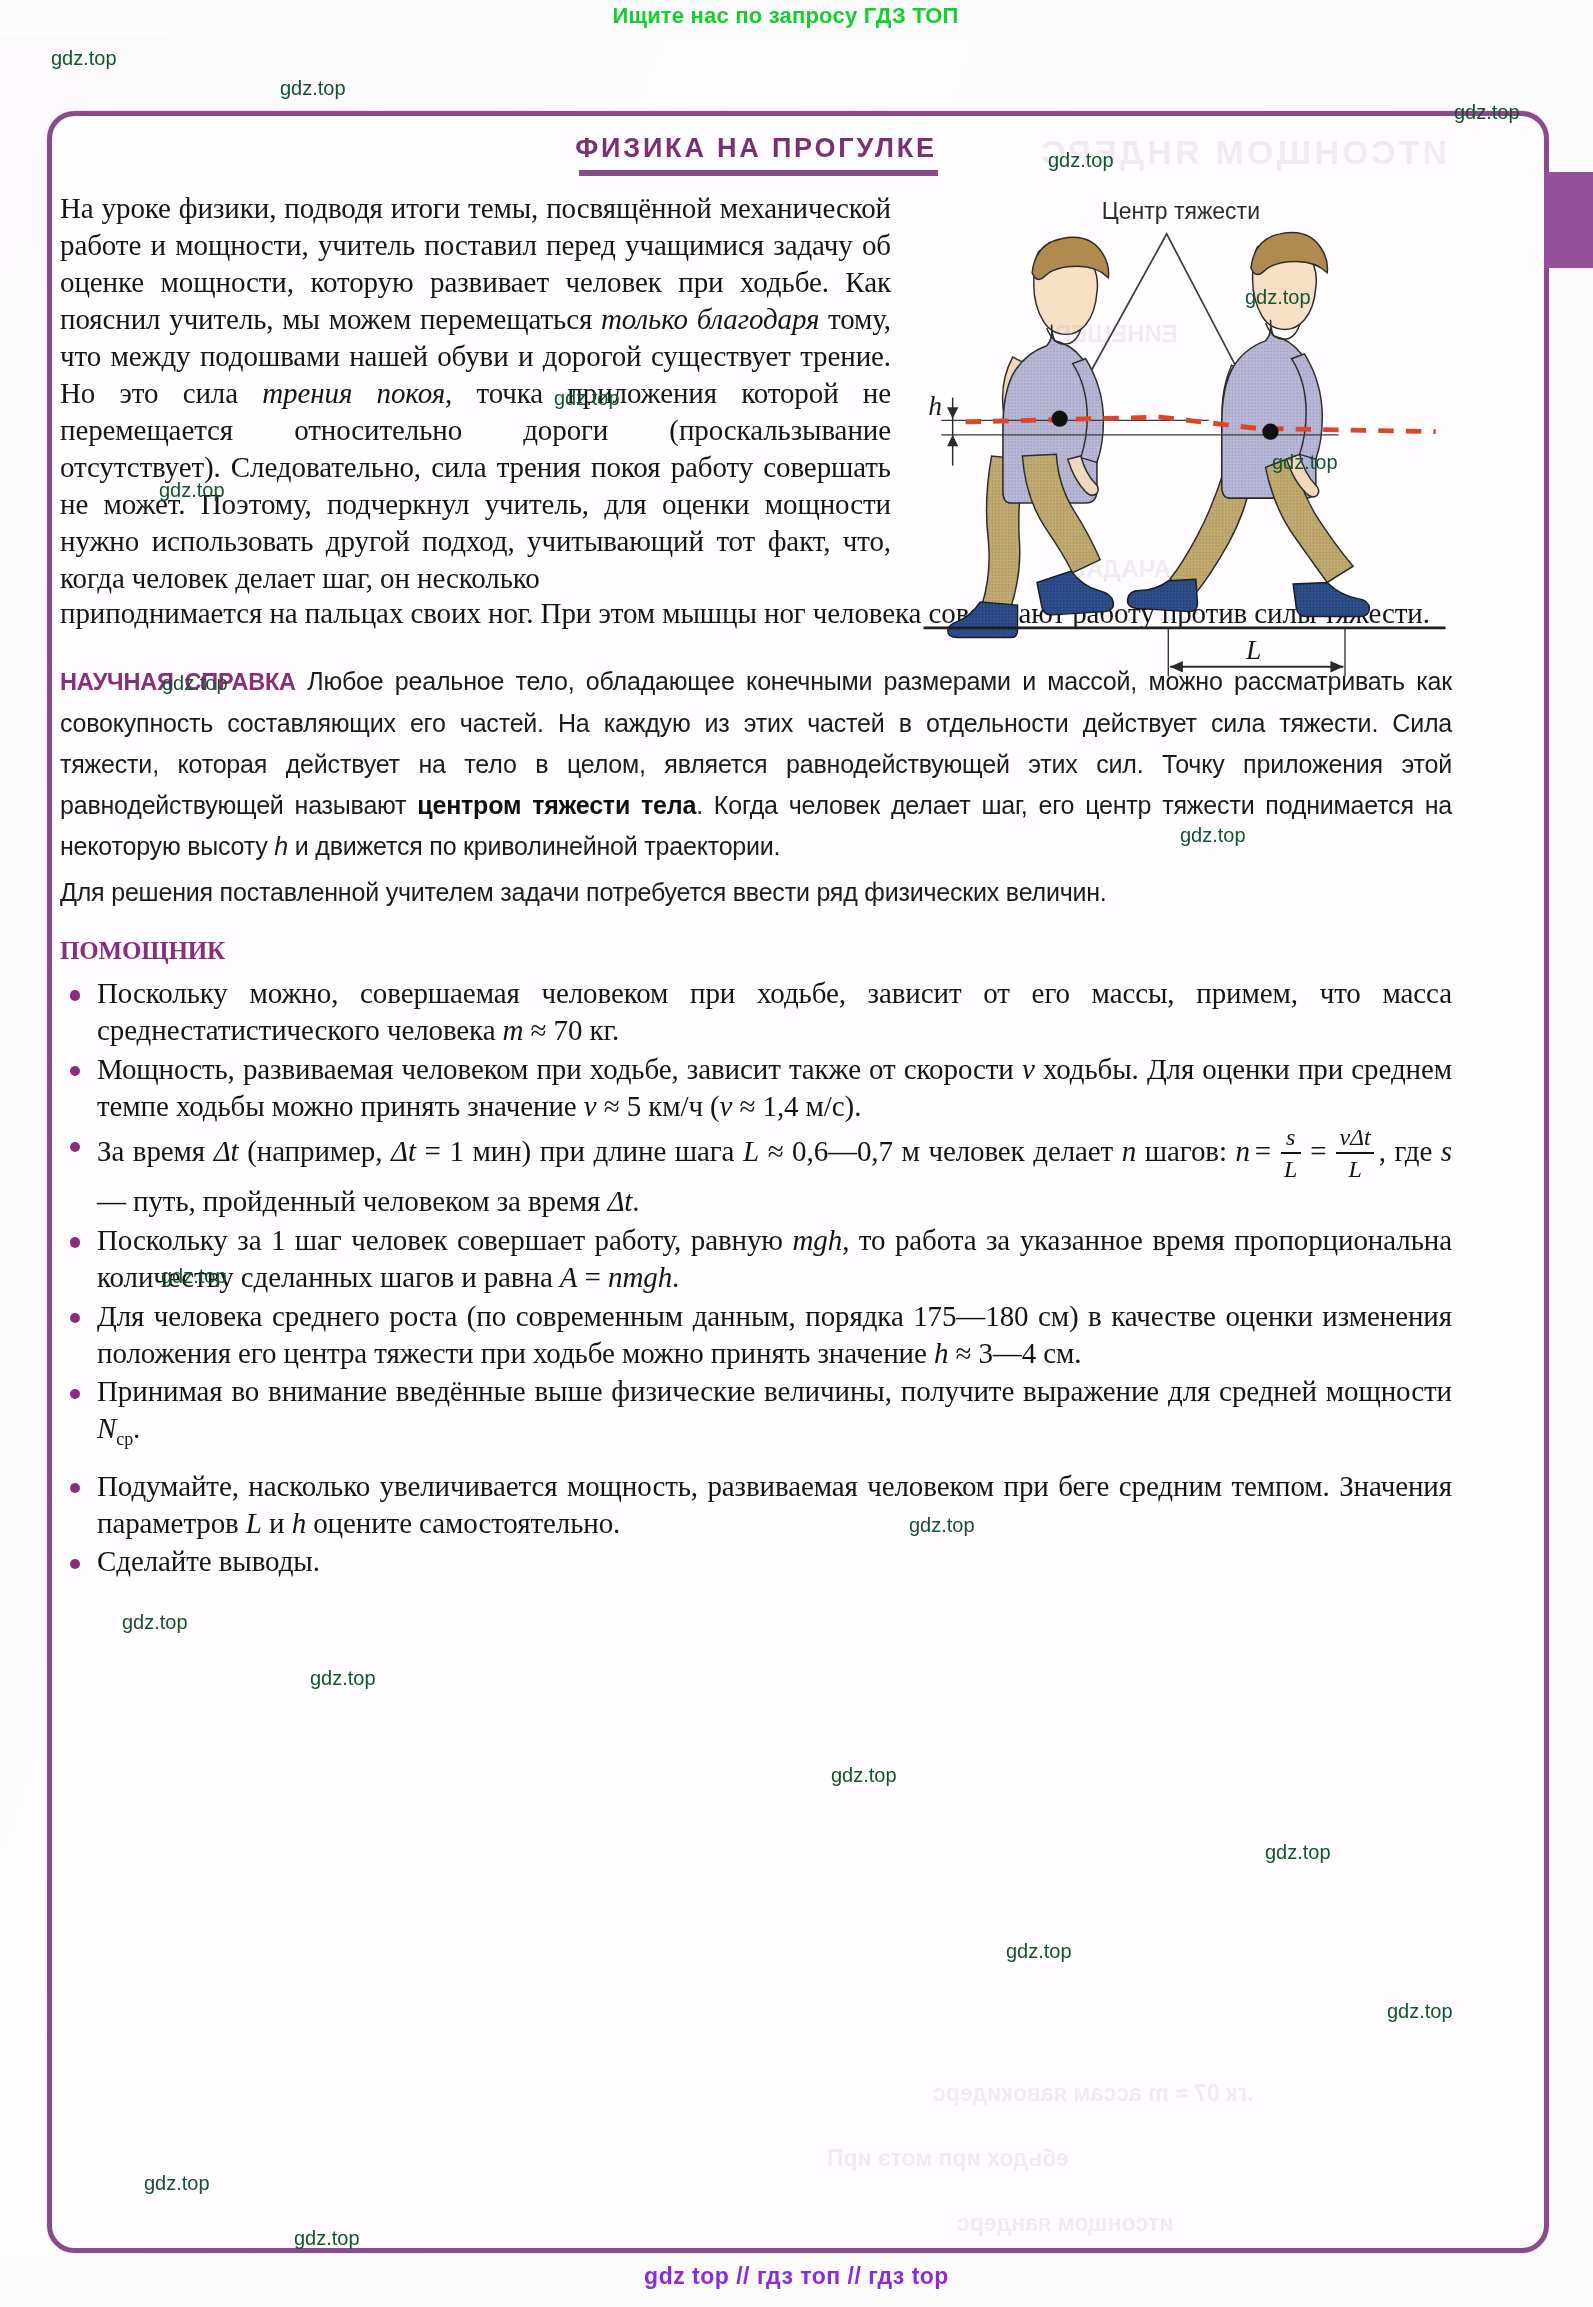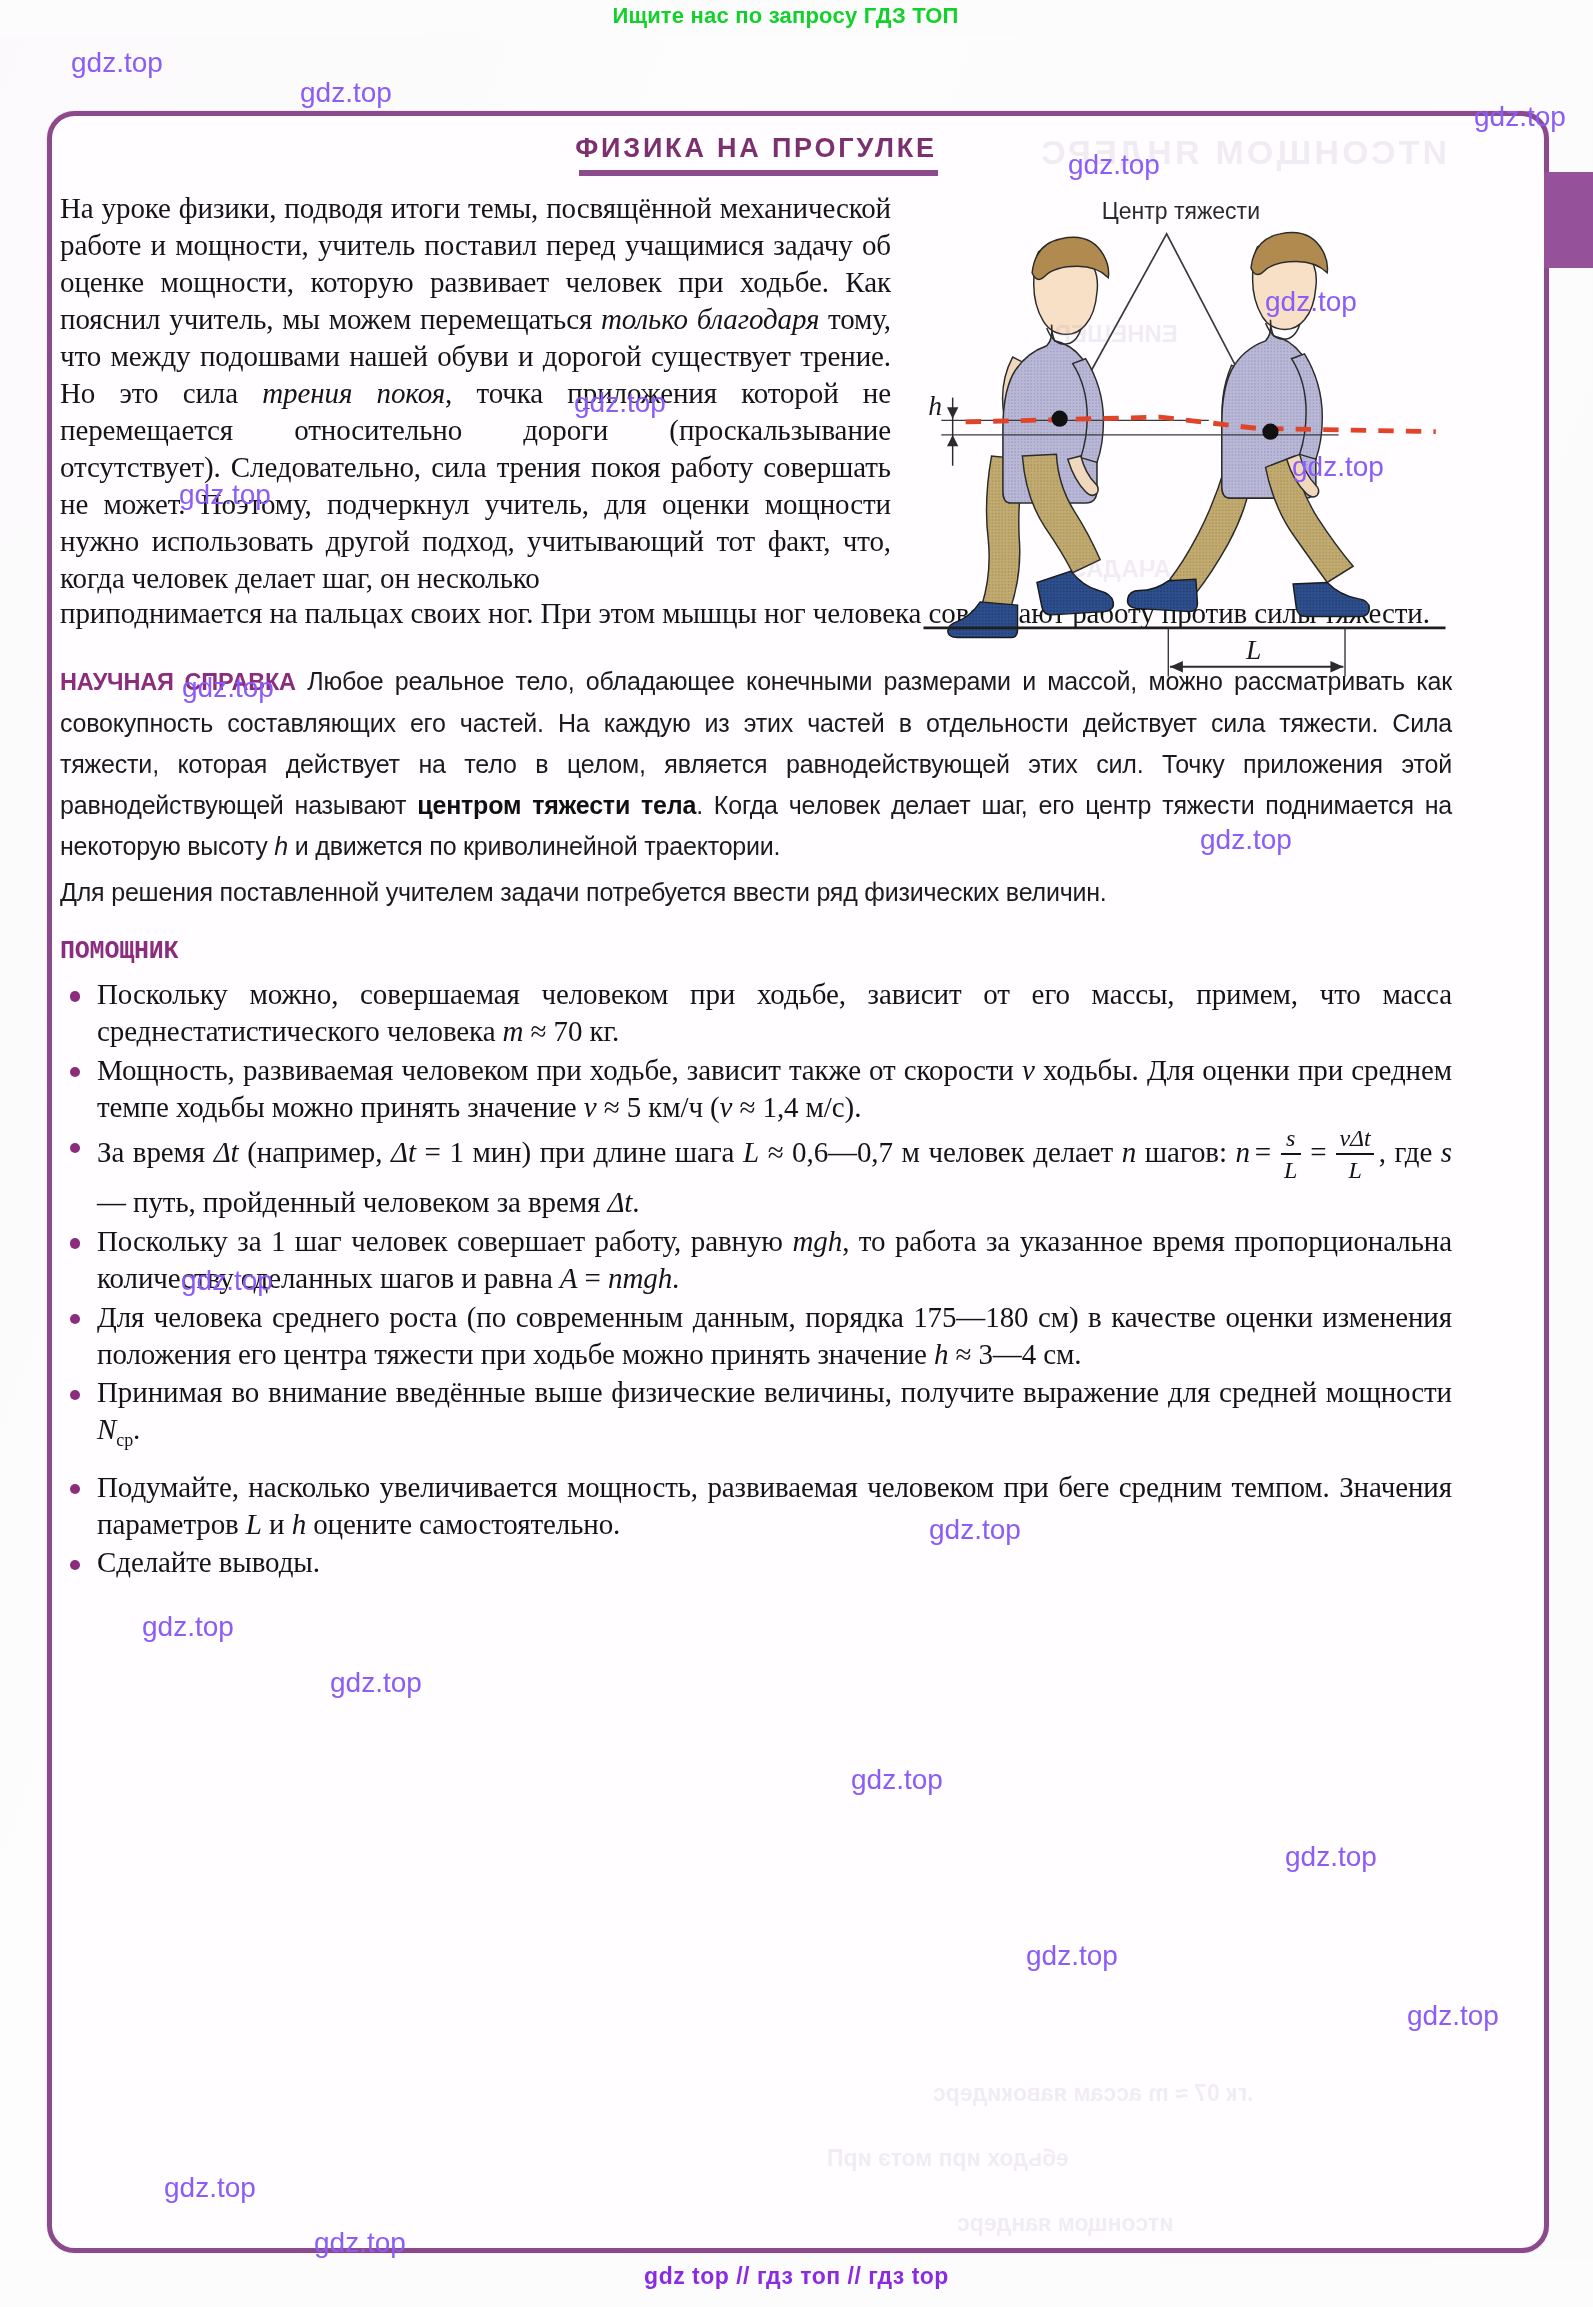--- a/index.html
+++ b/index.html
@@ -106,21 +106,21 @@
     font-weight:bold;
     letter-spacing:-0.2px;
     font-size:23.5px;
   }
   .science b.bold{ color:#101010; }
   .science p{margin:0 0 0 0;}
   .science p + p{margin-top:4.9px;}
   
   .helper-head{
     margin-top:24px;
-    font-family:Liberation Mono, monospace;
+    font-family:Liberation Serif, serif;
     font-weight:bold;
     font-size:25px;
     color:#8b2d7d;
     letter-spacing:-0.2px;
   }
   ul.bullets{
     list-style:none;
     margin:9.7px 0 0 0;padding:0;
   }
   ul.bullets > li{
@@ -172,26 +172,25 @@
     font-family:"Liberation Sans", sans-serif;
     font-weight:bold;
     font-size:23px;
     color:#8a2be2;
     letter-spacing:0.5px;
   }
   
   .wm{
     position:absolute;
     font-family:"Liberation Sans", sans-serif;
-    font-size:28px;
-    color:#8b5cf6;
+    font-size:20px;
+    color:#14532d;
     white-space:nowrap;
     z-index:20;
     pointer-events:none;
-    margin-left:20px;
   }
   
   .fig-caption{
     position:absolute;left:75px;top:0;width:268px;text-align:right;
     font-family:"Liberation Sans", sans-serif;
     font-size:23px;color:#2a2a2a;
   }
   .fig-svg{position:absolute;left:0;top:0;}
   .ghost{
     position:absolute;

